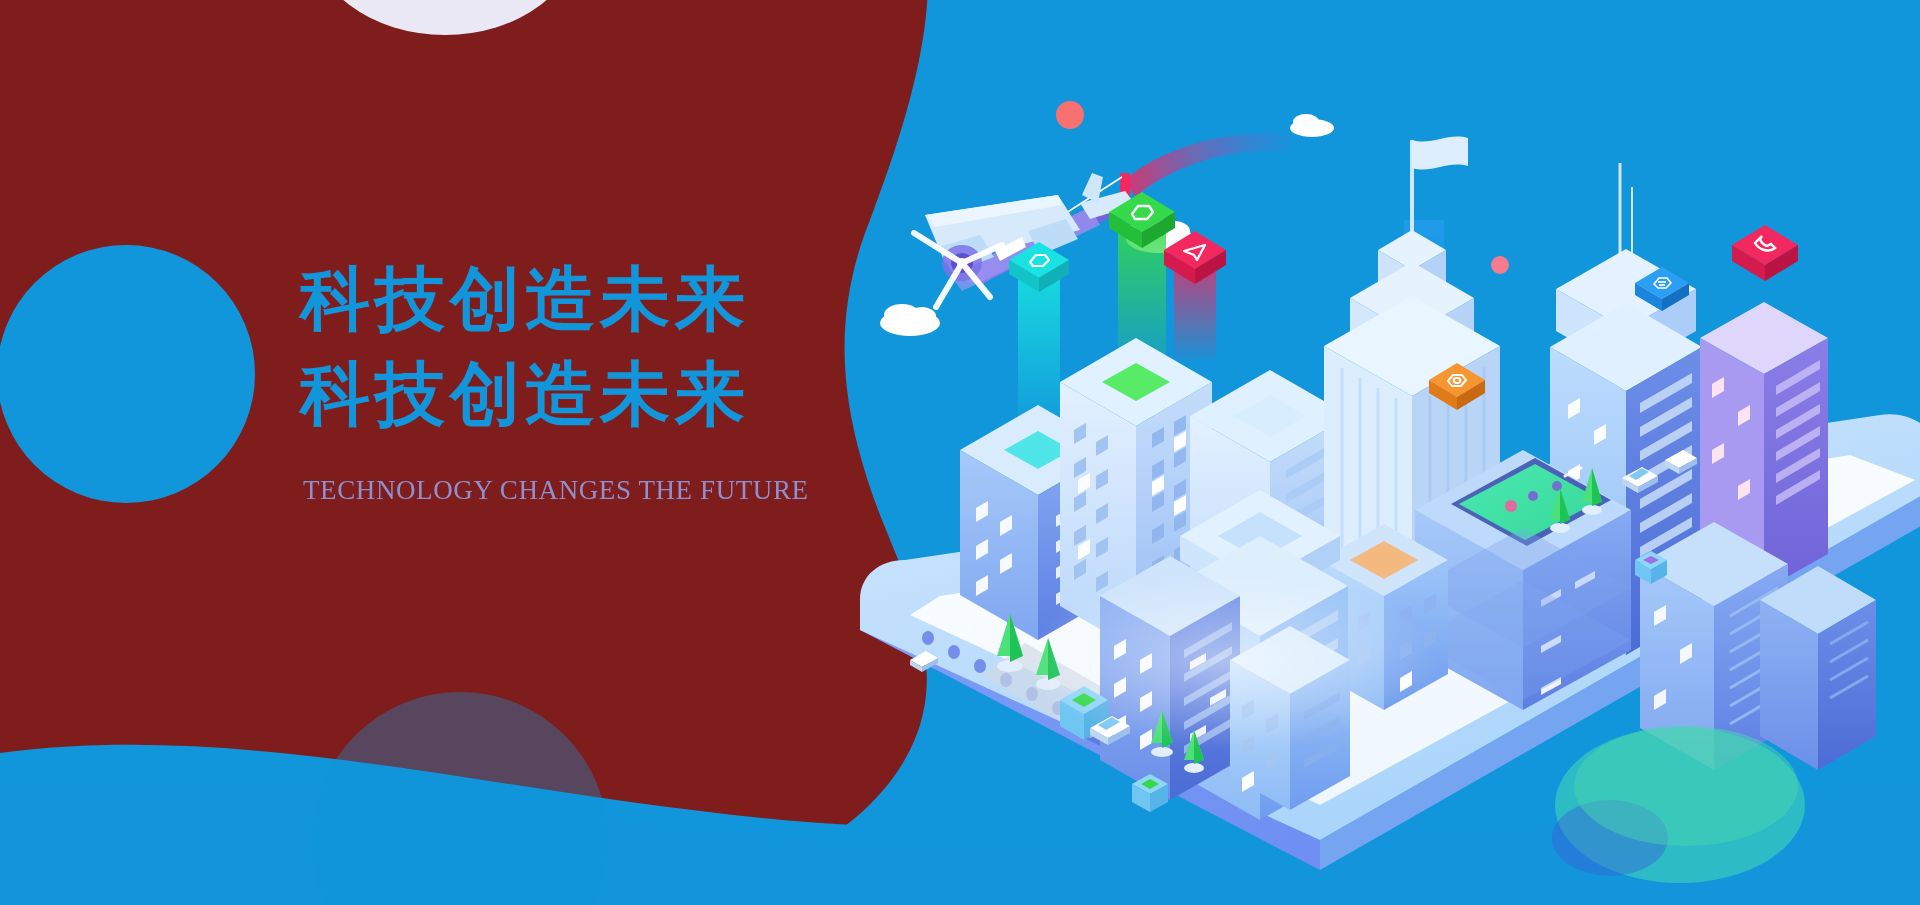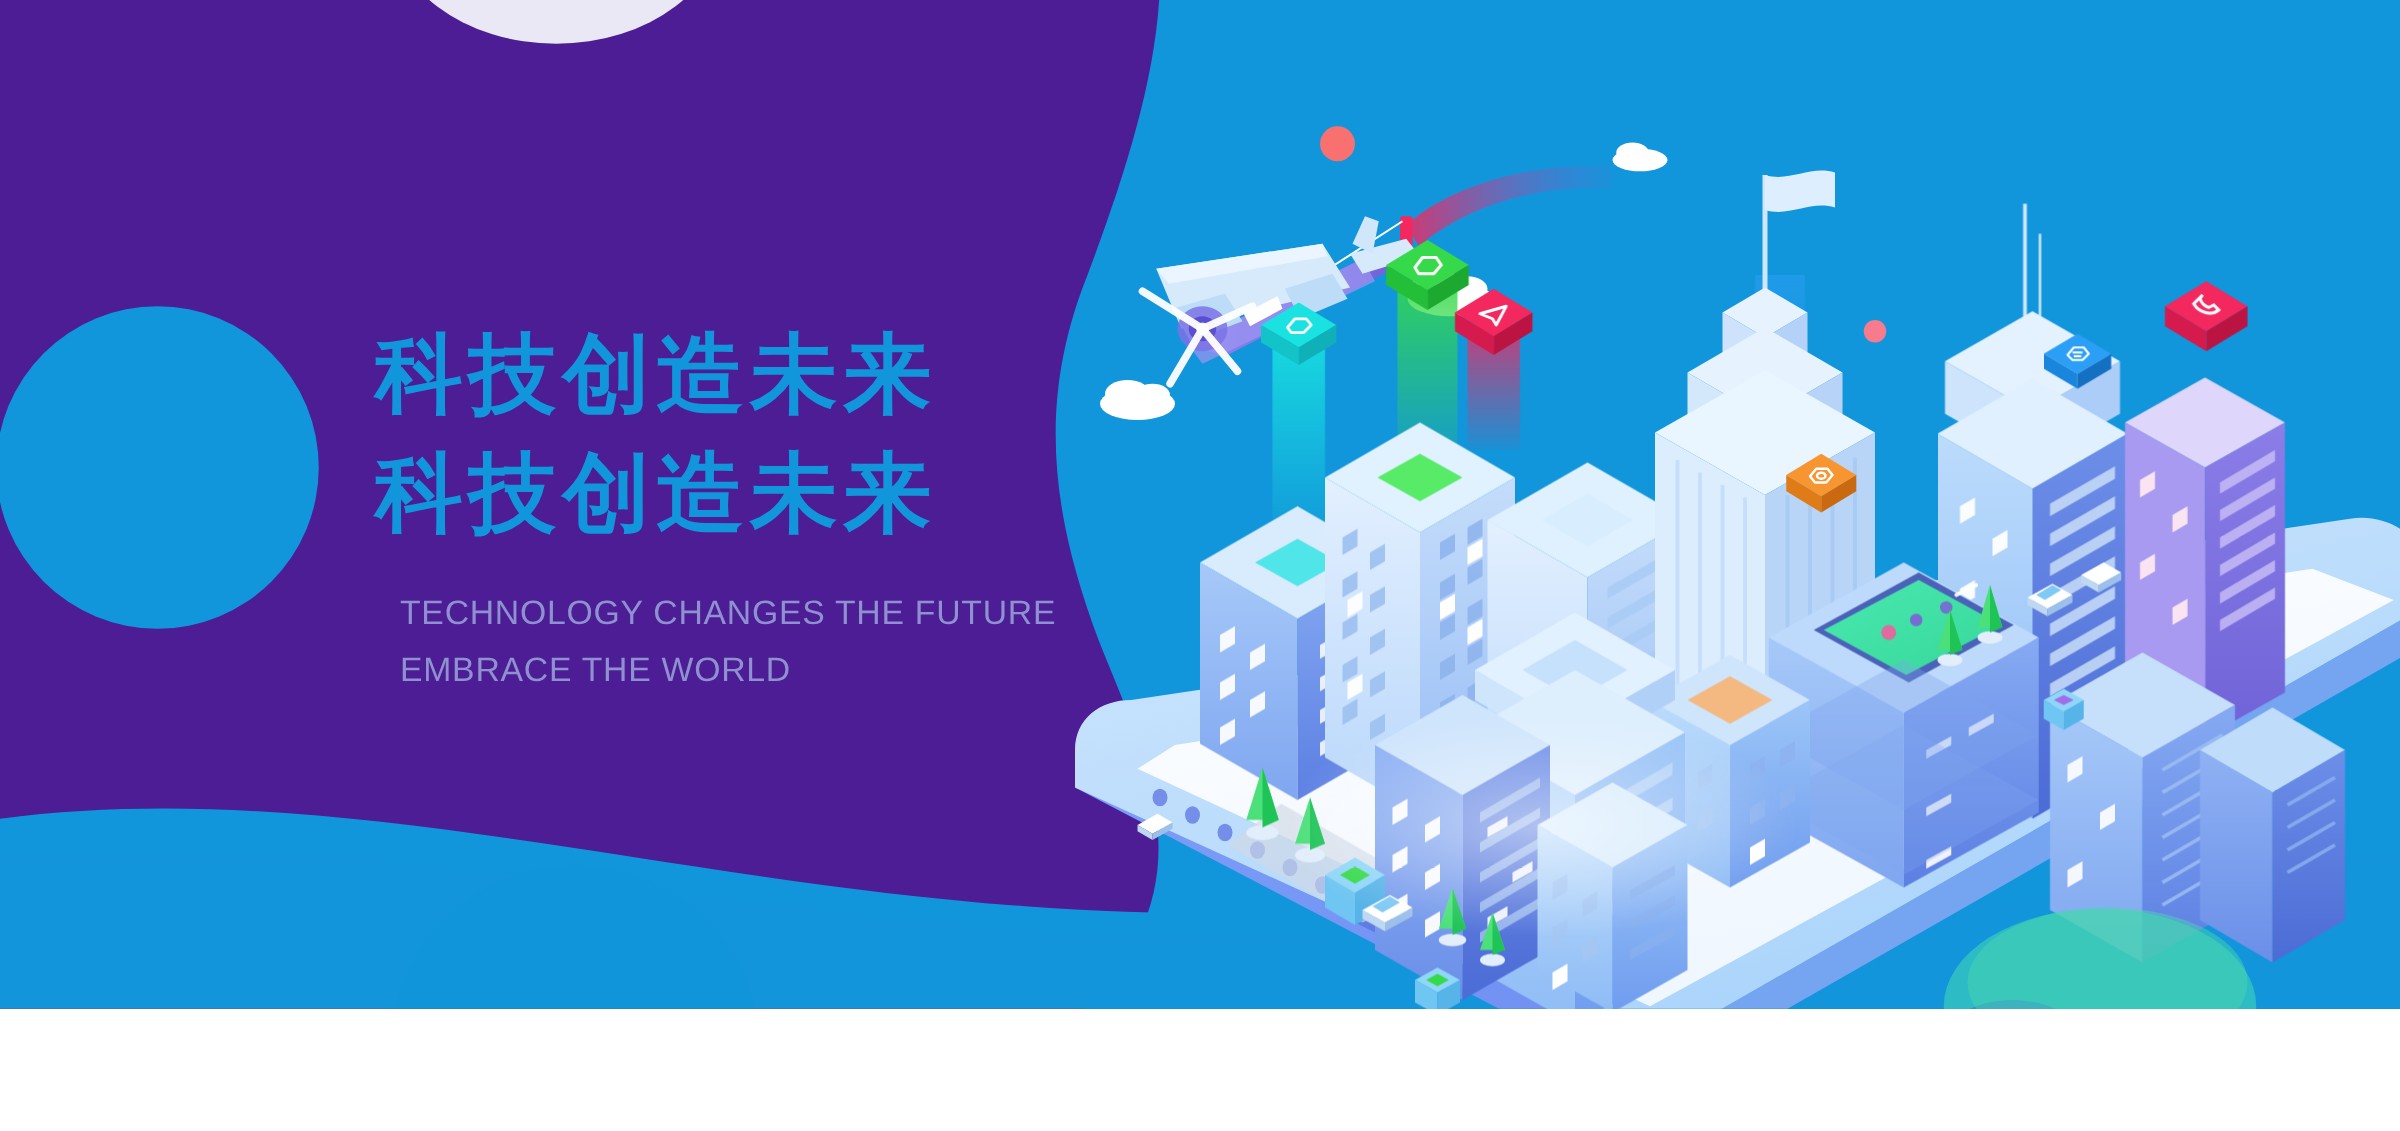--- a/index.html
+++ b/index.html
@@ -2,21 +2,21 @@
 <html><head>
 <meta charset="utf-8">
 <style>
   * { margin:0; padding:0; box-sizing:border-box; }
   html,body { width:1920px; height:905px; overflow:hidden; }
   body {
     font-family:"Liberation Sans", sans-serif;
     background:#ffffff;
     position:relative;
   }
-  #stage { position:absolute; inset:0; width:1920px; height:807px; overflow:hidden; background:#4c1d95; }
+  #stage { position:absolute; inset:0; width:1920px; height:905px; overflow:hidden; background:#7f1d1d;font-family:Liberation Serif, serif; }
 
   .layer { position:absolute; }
 
   
   #lavender-circle {
     left:310px; top:-170px; width:270px; height:205px;
     background:#e9e8f4; border-radius:50%;
   }
   #blue-circle-left {
     left:-3px; top:245px; width:258px; height:258px;
@@ -32,21 +32,21 @@
     font-size:70px; font-weight:bold;
     letter-spacing:5px; line-height:1.36;
   }
   #headline .hl-line { display:block; white-space:nowrap; }
   #subtitle {
     left:303px; top:467px; width:620px;
     color:#8e90cf;
     font-size:27px; letter-spacing:0.6px; line-height:1.72;
     font-weight:400;
   }
-  #subtitle .sub-line { display:block; white-space:nowrap;margin-left:17px; }
+  #subtitle .sub-line { display:block; white-space:nowrap; }
 
   
   #illustration { left:760px; top:-40px; width:1180px; height:960px; }
   #illustration svg { display:block; }
 </style>
 </head>
 <body>
 
 <div id="stage">
 
@@ -708,16 +708,15 @@
 
   <div class="layer" id="blue-circle-left"></div>
 
   <div class="layer" id="headline">
     <span class="hl-line">科技创造未来</span>
     <span class="hl-line">科技创造未来</span>
   </div>
 
   <div class="layer" id="subtitle">
     <span class="sub-line">TECHNOLOGY CHANGES THE FUTURE</span>
-    <span class="sub-line">EMBRACE THE WORLD</span>
   </div>
 
 </div>
 
 </body></html>

